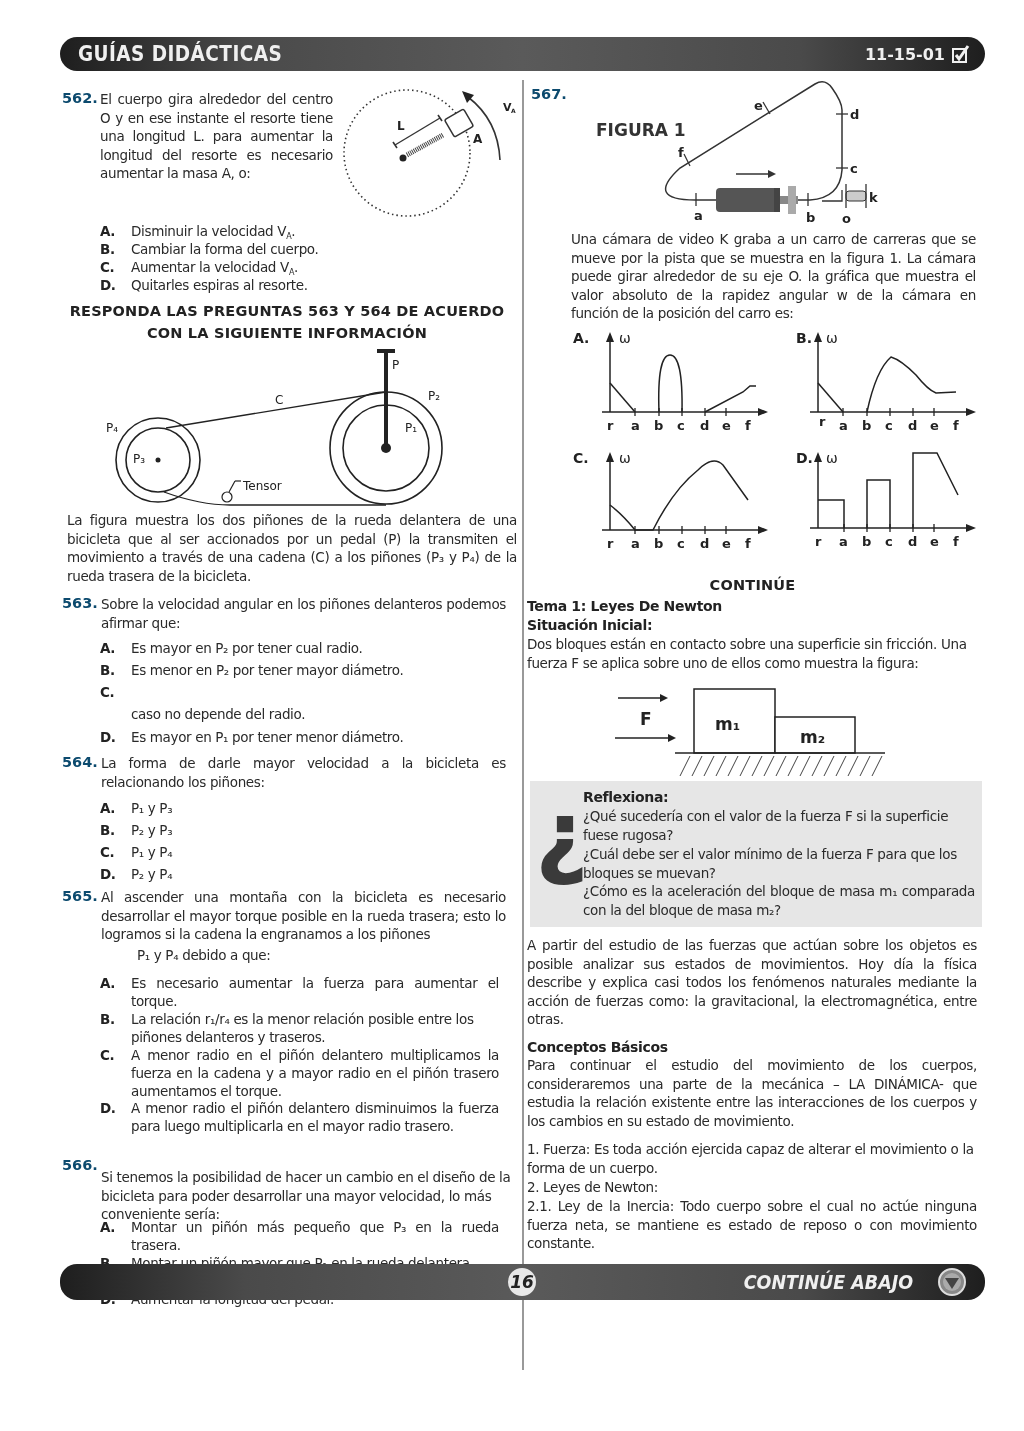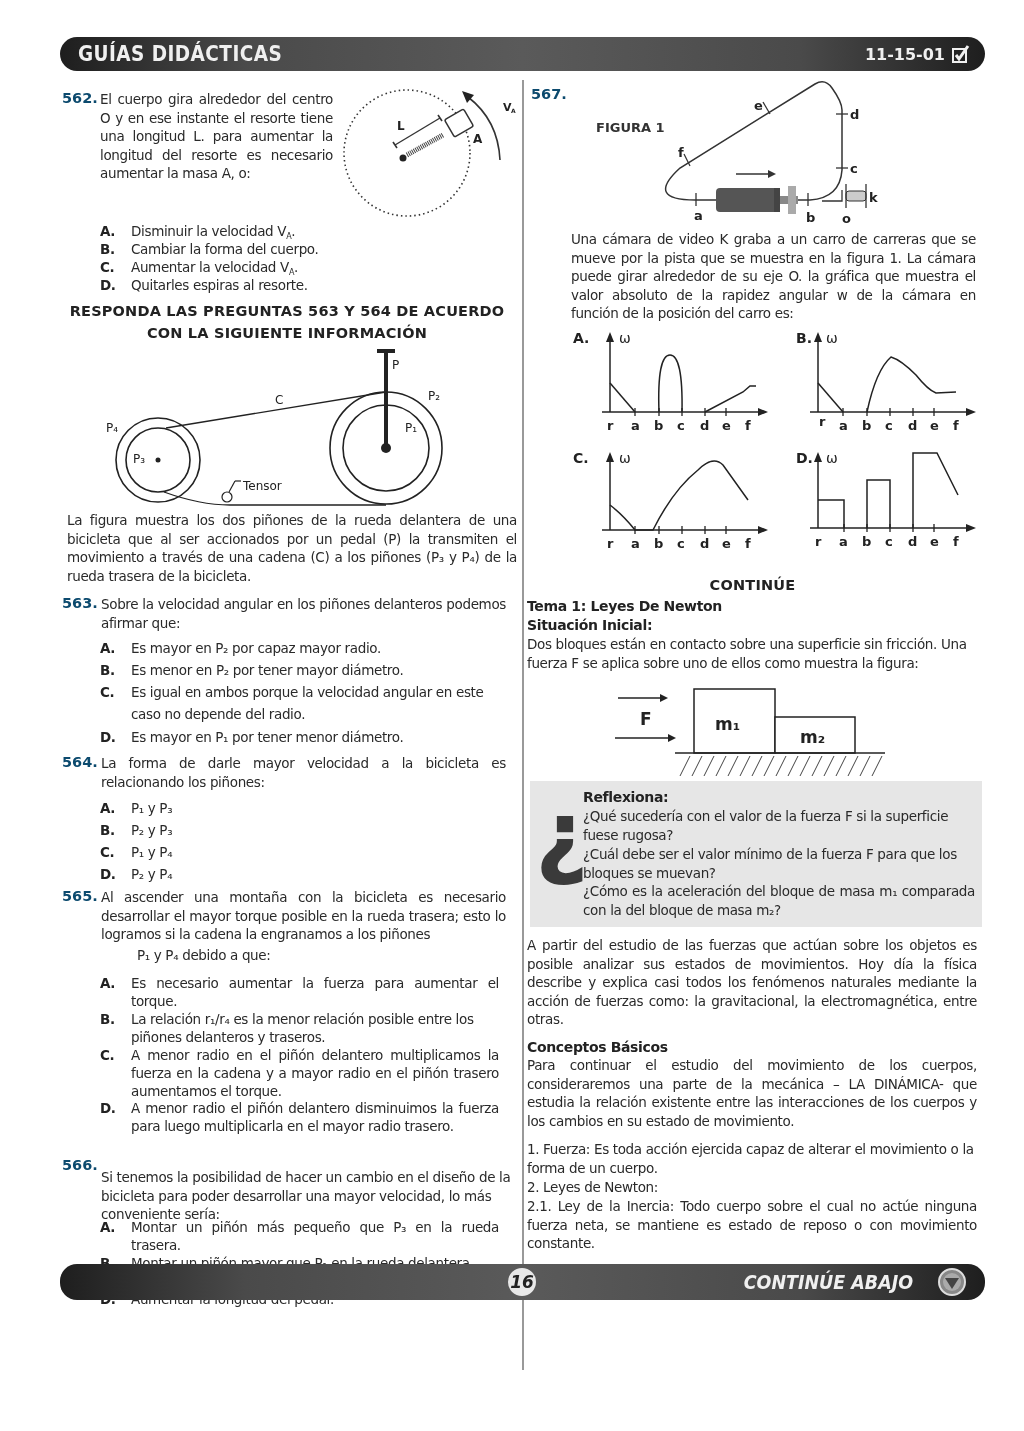--- a/index.html
+++ b/index.html
@@ -105,29 +105,28 @@
   <text x="33" y="118" font-size="12" fill="#222">P₃</text>
   <text x="143" y="145" font-size="12" fill="#222">Tensor</text>
 </svg>
 
 <div class="t j" style="left:67px;top:511px;width:450px;">La figura muestra los dos piñones de la rueda delantera de una bicicleta que al ser accionados por un pedal (P) la transmiten el movimiento a través de una cadena (C) a los piñones (P₃ y P₄) de la rueda trasera de la bicicleta.</div>
 
 <span class="qnum" style="left:62px;top:595px;">563.</span>
 <div class="t j" style="left:101px;top:595px;width:405px;">Sobre la velocidad angular en los piñones delanteros podemos afirmar que:</div>
 <div class="opt" style="left:100px;top:639px;width:410px;">
     <span class="l">A.</span>
-    <span class="x">Es mayor en P₂ por capaz mayor radio.</span>
+    <span class="x">Es mayor en P₂ por tener cual radio.</span>
   </div>
 <div class="opt" style="left:100px;top:661px;width:410px;">
     <span class="l">B.</span>
     <span class="x">Es menor en P₂  por tener mayor diámetro.</span>
   </div>
 <div class="opt" style="left:100px;top:683px;width:410px;height:44px;">
     <span class="l">C.</span>
-    <span class="x">Es igual en ambos porque la velocidad angular en este</span>
     <span class="x" style="top:22px;">caso no depende del radio.</span>
   </div>
 <div class="opt" style="left:100px;top:728px;width:410px;">
     <span class="l">D.</span>
     <span class="x">Es mayor en P₁ por tener menor diámetro.</span>
   </div>
 
 <span class="qnum" style="left:62px;top:754px;">564.</span>
 <div class="t j" style="left:101px;top:754px;width:405px;">La forma de darle mayor velocidad a la bicicleta es relacionando los piñones:</div>
 <div class="opt" style="left:100px;top:799px;width:300px;">
@@ -180,21 +179,21 @@
 <div class="opt" style="left:100px;top:1272px;width:400px;">
     <span class="l">C.</span>
     <span class="x">Quitar el piñón cuatro de la rueda trasera</span>
   </div>
 <div class="opt" style="left:100px;top:1290px;width:400px;">
     <span class="l">D.</span>
     <span class="x">Aumentar la longitud del pedal.</span>
   </div>
 
 <span class="qnum" style="left:531px;top:86px;">567.</span>
-<span style="position:absolute;left:596px;top:120px;font-size:13px;font-weight:bold;color:#333;font-family:'DejaVu Sans',sans-serif;">FIGURA 1</span>
+<span style="position:absolute;left:596px;top:120px;font-size:17px;font-weight:bold;color:#333;font-family:'DejaVu Sans',sans-serif;">FIGURA 1</span>
 
 <svg style="position:absolute;left:650px;top:80px;" width="240" height="150">
   <path d="M45 120 Q-5 120 30 88 L165 4 Q175 -2 182 8 Q192 22 192 30 L192 90 Q190 118 160 120 Z" fill="none" stroke="#333" stroke-width="1.5"></path>
   <line x1="46" y1="113" x2="46" y2="126" stroke="#333" stroke-width="1.3"></line>
   <line x1="158" y1="113" x2="158" y2="126" stroke="#333" stroke-width="1.3"></line>
   <line x1="186" y1="88" x2="198" y2="88" stroke="#333" stroke-width="1.3"></line>
   <line x1="186" y1="34" x2="198" y2="34" stroke="#333" stroke-width="1.3"></line>
   <line x1="113" y1="22" x2="120" y2="34" stroke="#333" stroke-width="1.3"></line>
   <line x1="34" y1="74" x2="40" y2="86" stroke="#333" stroke-width="1.3"></line>
   <line x1="86" y1="94" x2="118" y2="94" stroke="#333" stroke-width="1.5"></line>

